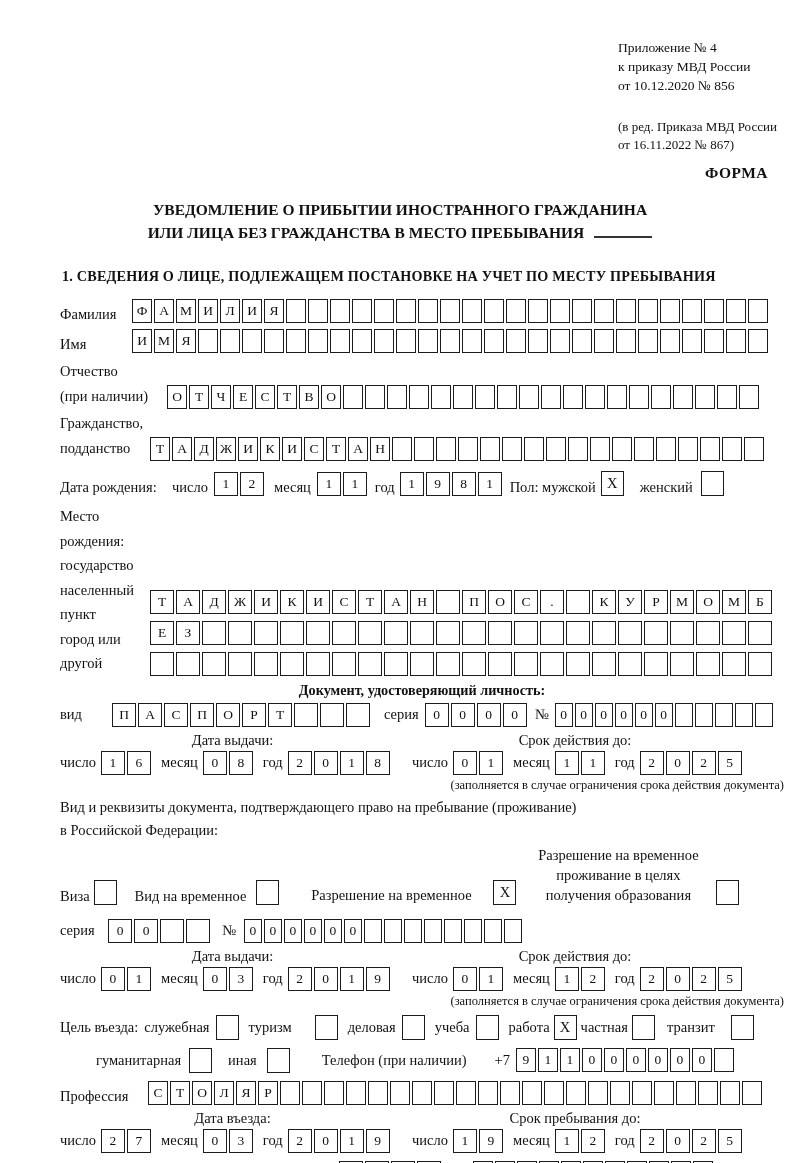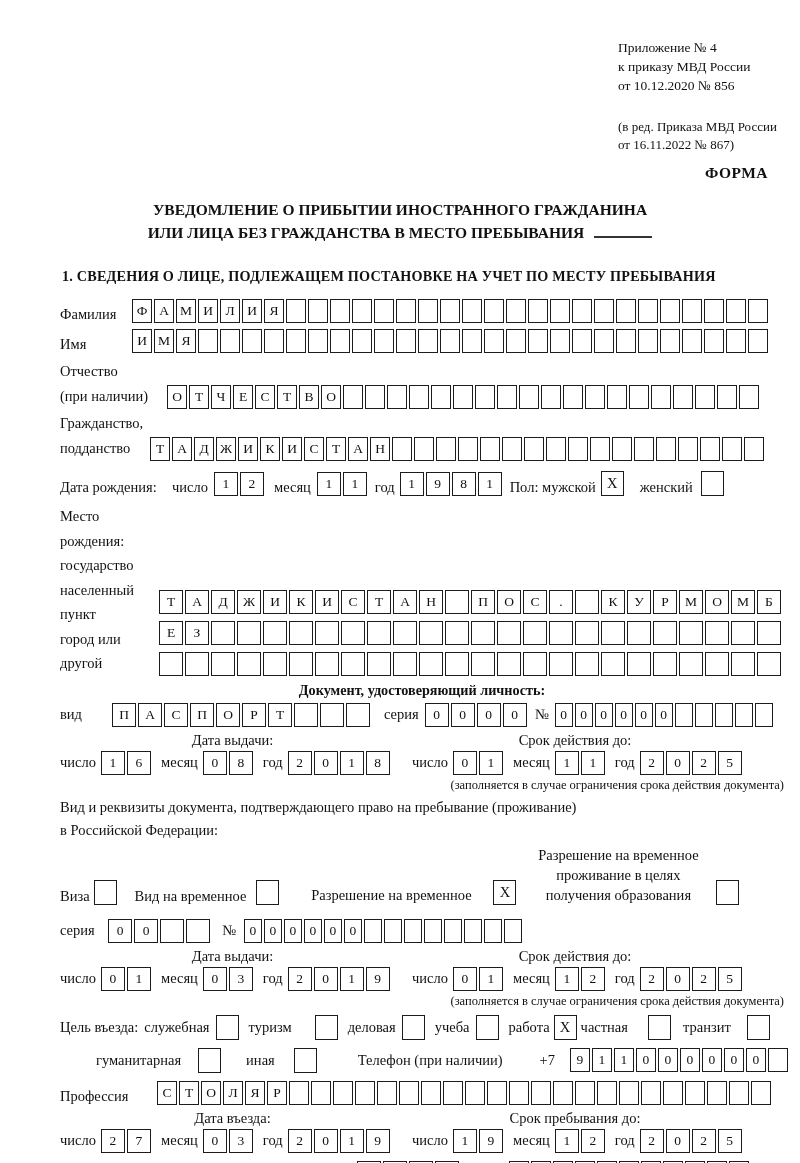--- a/index.html
+++ b/index.html
@@ -35,21 +35,21 @@
     font-size:13.5px;
   }
   .box.w { width:24px; }
   .box.n { width:18px; }
   .cb {
     flex:none; width:23px; height:25px;
     border:1.8px solid #1c1c1c; background:#fff;
     display:inline-flex; align-items:center; justify-content:center;
     font-size:14.5px;
   }
-  .mt4{margin-top:4px;} .mt6{margin-top:6px;} .mt8{margin-top:8px;gap:9px;} .mt10{margin-top:10px;} .mt12{margin-top:12px;}
+  .mt4{margin-top:4px;} .mt6{margin-top:6px;} .mt8{margin-top:8px;} .mt10{margin-top:10px;} .mt12{margin-top:12px;}
   .doc-header { margin-top:6px; text-align:center; font-weight:bold; font-size:14.2px; }
   .date-heads { display:flex; margin-top:5px; }
   .date-heads span { display:inline-block; text-align:center; }
   .dgroup { display:flex; align-items:center; flex:none; }
   .dgroup .lbl { margin-right:5px; }
   .dgroup .boxes { margin-right:8px; }
   .footnote { text-align:right; font-size:12.5px; margin-top:3px; }
   .opt-label { text-align:center; line-height:20px; }
 </style>
 </head>
@@ -519,21 +519,21 @@
       <span class="lbl" style="margin-right:6px">служебная</span>
       <span class="cb"></span>
       <span class="lbl" style="margin-left:10px; margin-right:23px">туризм</span>
       <span class="cb"></span>
       <span class="lbl" style="margin-left:10px; margin-right:6px">деловая</span>
       <span class="cb"></span>
       <span class="lbl" style="margin-left:10px; margin-right:6px">учеба</span>
       <span class="cb"></span>
       <span class="lbl" style="margin-left:10px; margin-right:4px">работа</span>
       <span class="cb">X</span>
-      <span class="lbl" style="margin-left:4px; margin-right:20px">частная</span>
+      <span class="lbl" style="margin-left:4px; margin-right:4px">частная</span>
       <span class="cb"></span>
       <span class="lbl" style="margin-left:12px; margin-right:16px">транзит</span>
       <span class="cb"></span>
     </div>
 
     <div class="frow mt8" style="align-items:center">
       <span class="lbl" style="margin-left:36px; margin-right:8px">гуманитарная</span>
       <span class="cb"></span>
       <span class="lbl" style="margin-left:16px; margin-right:10px">иная</span>
       <span class="cb"></span>

